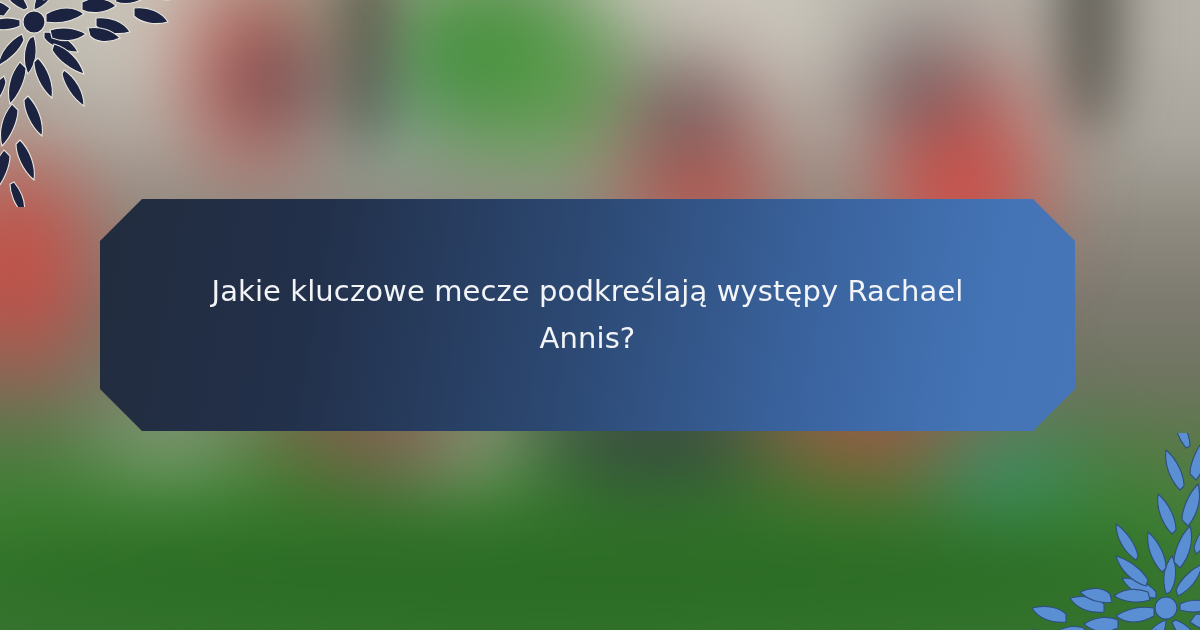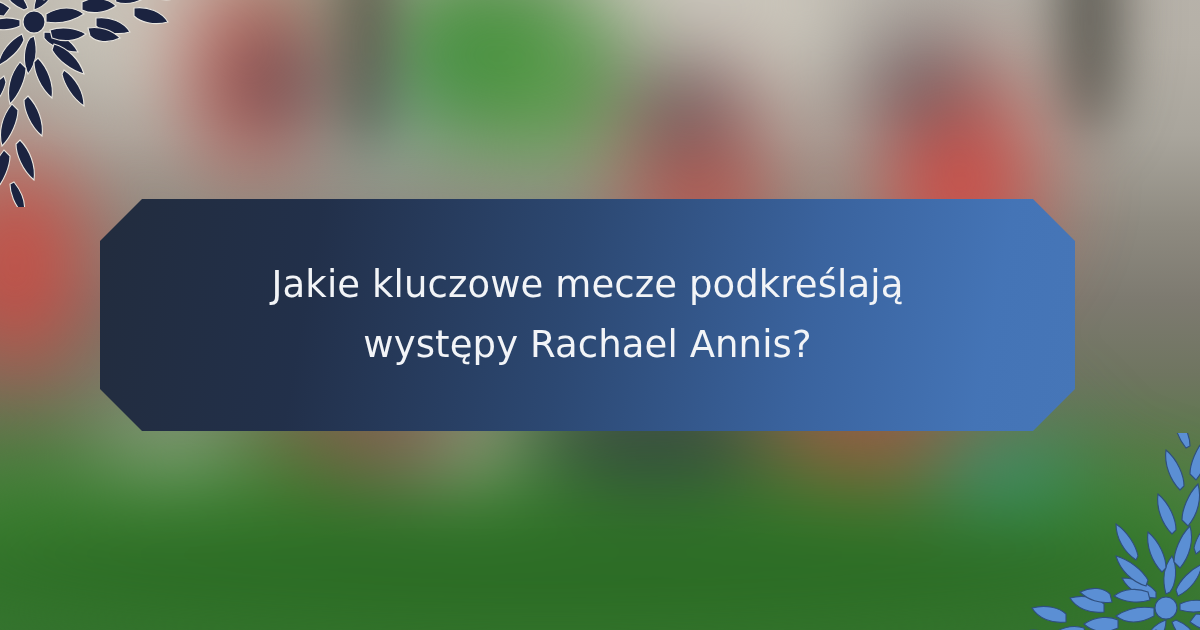--- a/index.html
+++ b/index.html
@@ -103,21 +103,21 @@
       0 42px
     );
     display: flex;
     align-items: center;
     justify-content: center;
   }
   .banner-title {
     margin: 0;
     padding: 0 70px;
     color: #f2f4f7;
-    font-size: 37px;
+    font-size: 29px;
     font-weight: 400;
     line-height: 1.62;
     text-align: center;
     letter-spacing: .1px;
     max-width: 760px;
   }
 </style>
 </head>
 <body>
 

